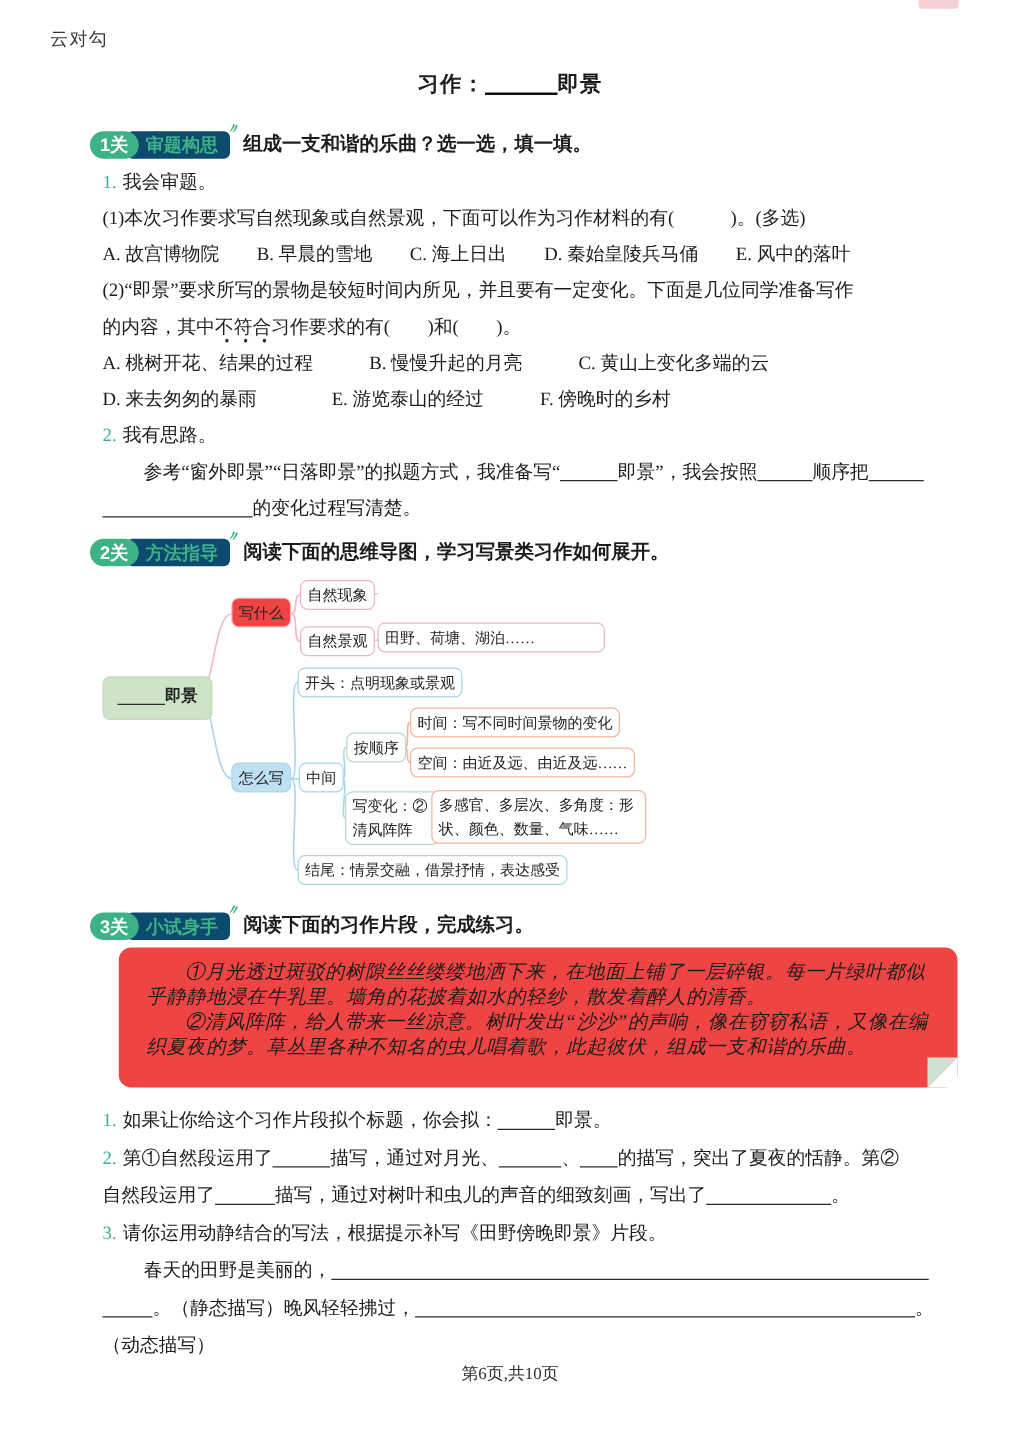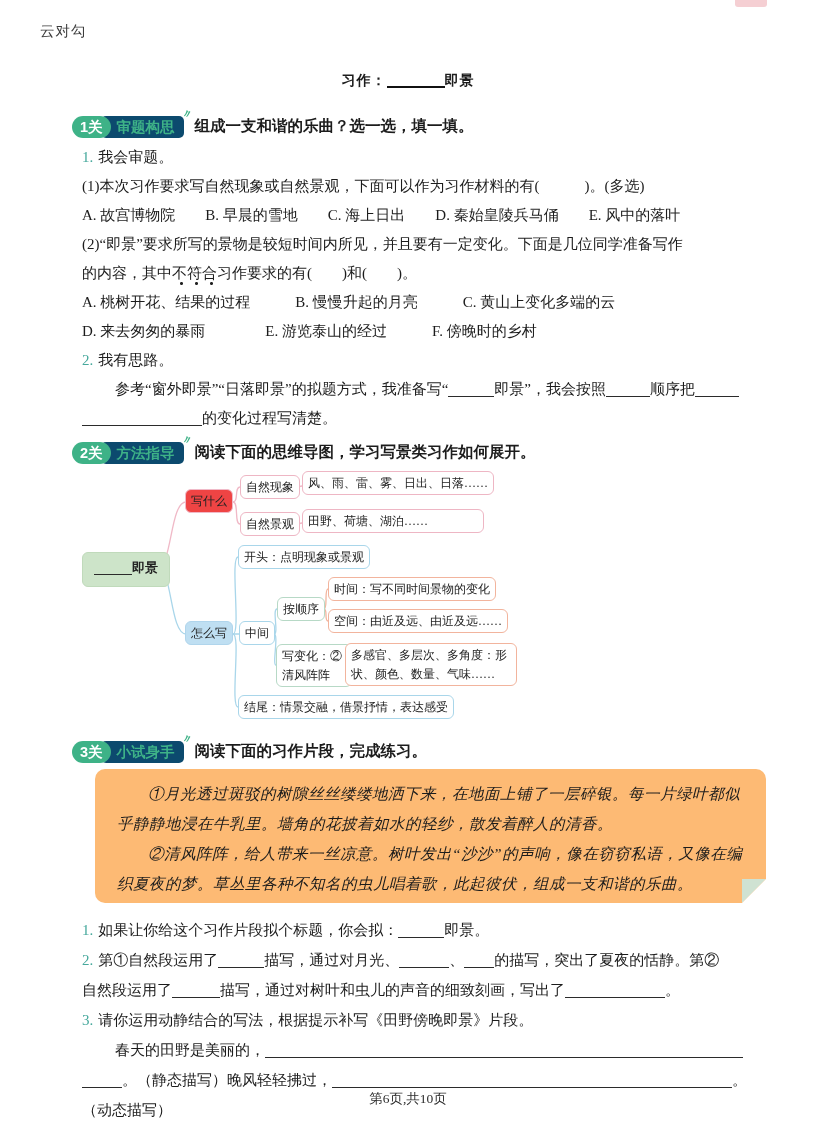--- a/index.html
+++ b/index.html
@@ -1,21 +1,21 @@
 <!DOCTYPE html>
 <html><head>
 <meta charset="utf-8">
 <style>
   html,body{margin:0;padding:0;background:#ffffff;}
   .page{position:relative;width:816px;height:1145px;background:#fff;overflow:hidden;
         font-family:"Liberation Serif",serif;color:#1c1c1c;font-size:15px;}
   .brand{position:absolute;left:40px;top:22px;font-size:14.5px;color:#3a3a3a;letter-spacing:1px;}
   .corner-pink{position:absolute;left:735px;top:0;width:32px;height:7px;background:#f5cfd3;border-radius:0 0 3px 3px;}
-  .title{margin:16px;padding-top:56px;text-align:center;font-family:"Liberation Sans",sans-serif;
-         font-weight:bold;font-size:14px;letter-spacing:1px;}
+  .title{margin:0;padding-top:56px;text-align:center;font-family:"Liberation Sans",sans-serif;
+         font-weight:bold;font-size:17px;letter-spacing:1px;}
   .title .blank{width:58px;border-bottom:2px solid #111;}
   
   .sec-head{display:flex;gap:11px;margin-left:72px;
             font-family:"Liberation Sans",sans-serif;font-weight:bold;font-size:15.5px;}
   .badge{display:inline-flex;position:relative;align-items:center;flex:none;}
   .badge-num{background:#3eb287;color:#fff;border-radius:11px;padding:1.5px 8px;z-index:1;
              font-family:"Liberation Sans",sans-serif;font-weight:bold;font-size:14.5px;}
   .badge-label{background:#0c4a6e;color:#3eb287;border-radius:5px;padding:1.5px 9px 1.5px 16px;
                margin-left:-10px;font-weight:bold;font-size:14.5px;}
   .ticks{position:absolute;right:-9px;top:-10px;color:#3eb287;font-size:12px;transform:rotate(16deg);}
@@ -38,22 +38,22 @@
   .fill-pink{background:#ef4444;border:1px solid #f0bac8;}
   .fill-blue{background:#bfdff2;border:1px solid #b0d5ec;}
   .bd-pink{border:1.3px solid #eeb6c4;}
   .bd-blue{border:1.3px solid #a9d6ea;}
   .bd-salmon{border:1.3px solid #f2b49d;}
   .bd-greenl{border:1.3px solid #b7d9c6;}
   .ln-pink{stroke:#f0b9c7;}
   .ln-blue{stroke:#a9d6ea;}
   .ln-salmon{stroke:#f2b49d;}
   
-  .passage{position:relative;margin:6px 0 0 95px;width:627px;background:#fdba74;border-radius:10px;
-           padding:10px 22px 4px 22px;font-style:italic;font-size:15.5px;line-height:30px;letter-spacing:0.5px;}
+  .passage{position:relative;margin:6px 0 0 95px;width:627px;background:#ef4444;border-radius:10px;
+           padding:10px 22px 22px 22px;font-style:italic;font-size:15.5px;line-height:20px;letter-spacing:0.5px;}
   .passage p{margin:0;text-indent:2em;}
   .passage::before{content:"";position:absolute;right:0;bottom:0;width:0;height:0;
            border-style:solid;border-width:24px 24px 0 0;border-color:#cfe2d2 transparent transparent transparent;}
   .passage::after{content:"";position:absolute;right:0;bottom:0;width:0;height:0;
            border-style:solid;border-width:0 0 24px 24px;border-color:transparent transparent #ffffff transparent;}
   .qlines{margin-left:82px;margin-right:58px;margin-top:12px;}
   .qlines .line{height:30px;line-height:30px;}
   .footer{position:absolute;left:0;right:0;top:1090px;text-align:center;font-size:13.5px;color:#2e2e2e;}
   .mt1{margin-top:26px;} .mt2{margin-top:9px;} .mt3{margin-top:13px;}
 </style>
@@ -109,21 +109,20 @@
       <path class="ln-blue" d="M233,168 C241,168 230,241 238,241"></path>
       <path class="ln-blue" d="M274,168 C279,168 272,143 277,143"></path>
       <path class="ln-blue" d="M274,168 C279,168 272,199 276,199"></path>
       <path class="ln-salmon" d="M324,143 C328,143 324,123 328,123"></path>
       <path class="ln-salmon" d="M324,143 C328,143 324,155 328,155"></path>
       <path class="ln-salmon" d="M341,199 L345,199"></path>
     </svg>
     <div class="node fill-green" style="left:82px;top:86px;width:76px;height:26px;padding-top:5px;"><span class="blank" style="width: 38px;"></span>即景</div>
     <div class="node fill-pink" style="left:185px;top:23px;">写什么</div>
     <div class="node bd-pink" style="left:240px;top:9px;">自然现象</div>
-    <div class="node bd-pink" style="left:302px;top:5px;min-width:170px;">风、雨、雷、雾、日出、日落……</div>
     <div class="node bd-pink" style="left:240px;top:46px;">自然景观</div>
     <div class="node bd-pink" style="left:302px;top:43px;min-width:170px;">田野、荷塘、湖泊……</div>
     <div class="node fill-blue" style="left:185px;top:155px;">怎么写</div>
     <div class="node bd-blue" style="left:238px;top:79px;">开头：点明现象或景观</div>
     <div class="node bd-blue" style="left:239px;top:155px;">中间</div>
     <div class="node bd-greenl" style="left:277px;top:131px;">按顺序</div>
     <div class="node bd-salmon" style="left:328px;top:111px;">时间：写不同时间景物的变化</div>
     <div class="node bd-salmon" style="left:328px;top:143px;">空间：由近及远、由近及远……</div>
     <div class="node bd-greenl wrap2" style="left:276px;top:178px;width:64px;">写变化：②清风阵阵</div>
     <div class="node bd-salmon wrap2" style="left:345px;top:177px;width:160px;">多感官、多层次、多角度：形状、颜色、数量、气味……</div>

